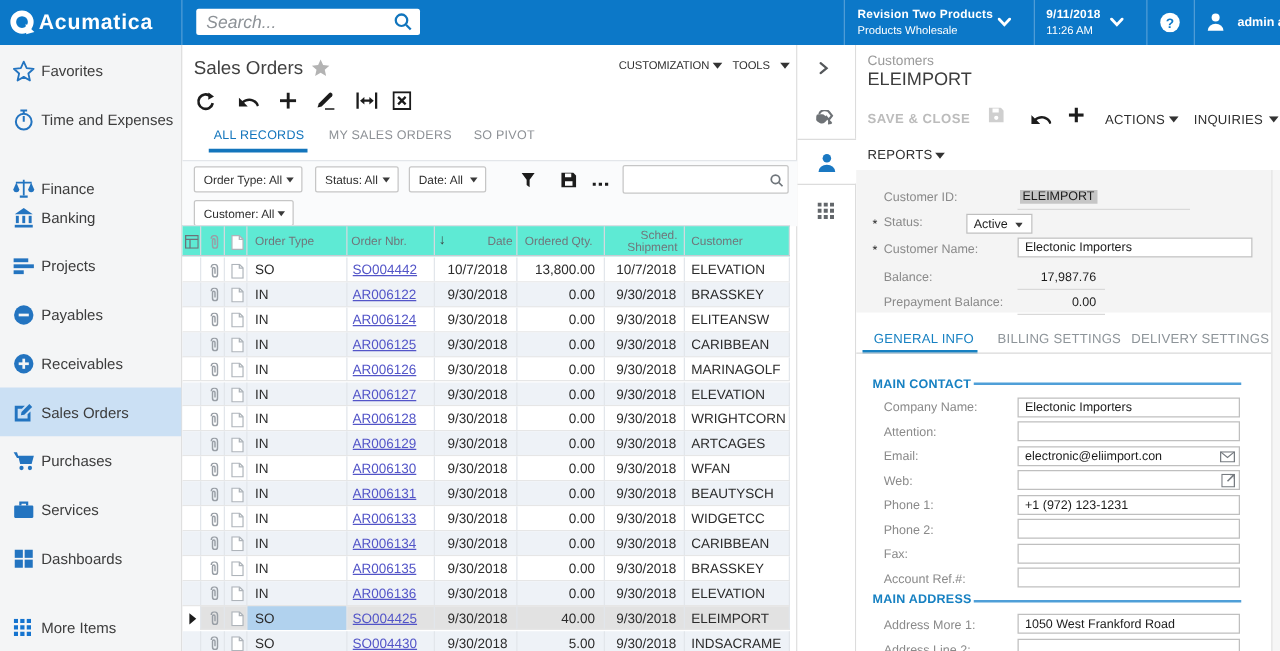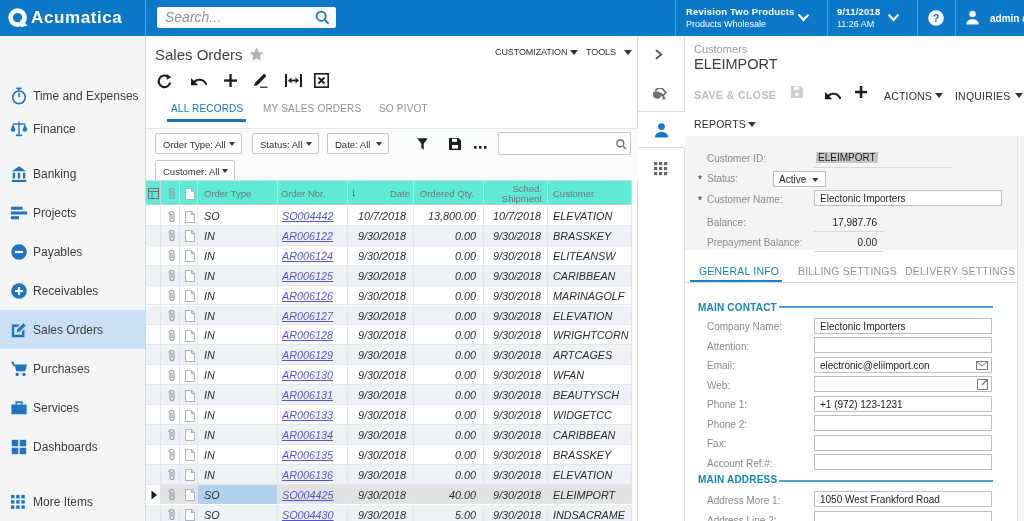--- a/index.html
+++ b/index.html
@@ -37,21 +37,21 @@
 .tab1 { position:absolute; top:3px; font-size:10px; letter-spacing:0.2px; white-space:nowrap; }
 #toolbar2 { position:absolute; left:0; top:92px; width:492px; height:53px; background:#fafbfc; border-top:1px solid #e3e6ea; }
 .fbox { position:absolute; background:#fff; border:1px solid #c6c6c6; border-radius:2px; height:21px; font-size:9.5px; color:#2f2f2f; white-space:nowrap; }
 .fbox .txt { position:absolute; left:7px; top:5px; }
 .fbox .car { position:absolute; right:6px; top:8px; width:0; height:0; border-left:3.5px solid transparent; border-right:3.5px solid transparent; border-top:4px solid #3a3a3a; }
 
 
 #grid { position:absolute; left:0; top:144px; width:486px; }
 .gh { position:absolute; top:0; height:25px; background:#5eead4; border-top:1px solid #dadee3; border-bottom:1px solid #c6ccd2; }
 .ghl { font-size:9.5px; color:#70757a; white-space:nowrap; }
-.grow { position:absolute; width:486px; height:19.9px;font-style:italic; }
+.grow { position:absolute; width:486px; height:19.9px; }
 .gcell { position:absolute; top:0; height:19.9px; font-size:10.8px; color:#2b2b2b; overflow:hidden; white-space:nowrap; }
 .glink { color:#5355c8; text-decoration:underline; }
 .vline { position:absolute; top:0; bottom:0; width:1px; background:#e2e6eb; }
 
 
 #strip { position:absolute; left:638px; top:36px; width:47px; height:485px; background:#fff; }
 #strip .hl { position:absolute; left:0; width:47px; height:1px; background:#dcdcdc; }
 #strip .rb { position:absolute; right:0; width:1px; background:#dcdcdc; }
 
 
@@ -105,30 +105,36 @@
   <div class="sep" style="left:955px"></div>
   <svg class="abs" style="left:965px;top:9px" width="15" height="18" viewBox="0 0 15 18">
         <circle cx="7.5" cy="5" r="3.2" fill="#fff"></circle>
         <path d="M1.2 15.5 a6.3 5.6 0 0 1 12.6 0 Z" fill="#fff"></path>
       </svg>
   <div class="adm">admin a</div>
 </div>
 
 <div id="sidebar">
 
+  <div class="nav-item" style="top:1px">
+    <svg class="nicon" viewBox="0 0 20 20">
+          <path d="M10 1.5 L12.6 7.2 L18.8 7.8 L14.1 12 L15.5 18.2 L10 15 L4.5 18.2 L5.9 12 L1.2 7.8 L7.4 7.2 Z" fill="none" stroke="#2374c0" stroke-width="1.6" stroke-linejoin="round"></path>
+        </svg>
+    <div class="nlabel">Favorites</div>
+  </div>
   <div class="nav-item" style="top:40px">
     <svg class="nicon" viewBox="0 0 20 20">
           <circle cx="10" cy="11.5" r="7" fill="none" stroke="#2374c0" stroke-width="1.8"></circle>
           <line x1="10" y1="11.5" x2="10" y2="6.5" stroke="#2374c0" stroke-width="1.8"></line>
           <line x1="7" y1="1.5" x2="13" y2="1.5" stroke="#2374c0" stroke-width="1.8"></line>
           <line x1="10" y1="1.5" x2="10" y2="4" stroke="#2374c0" stroke-width="1.8"></line>
         </svg>
     <div class="nlabel">Time and Expenses</div>
   </div>
-  <div class="nav-item" style="top:73px">
+  <div class="nav-item" style="top:95px">
     <svg class="nicon" viewBox="0 0 20 20">
           <line x1="10" y1="2" x2="10" y2="16" stroke="#2374c0" stroke-width="1.6"></line>
           <line x1="3" y1="4.5" x2="17" y2="4.5" stroke="#2374c0" stroke-width="1.6"></line>
           <path d="M0.8 10.5 L3.4 4.5 L6 10.5 A 2.6 2.6 0 0 1 0.8 10.5 Z" fill="#2374c0"></path>
           <path d="M14 10.5 L16.6 4.5 L19.2 10.5 A 2.6 2.6 0 0 1 14 10.5 Z" fill="#2374c0"></path>
           <line x1="6.5" y1="17" x2="13.5" y2="17" stroke="#2374c0" stroke-width="2"></line>
         </svg>
     <div class="nlabel">Finance</div>
   </div>
   <div class="nav-item" style="top:118px">

